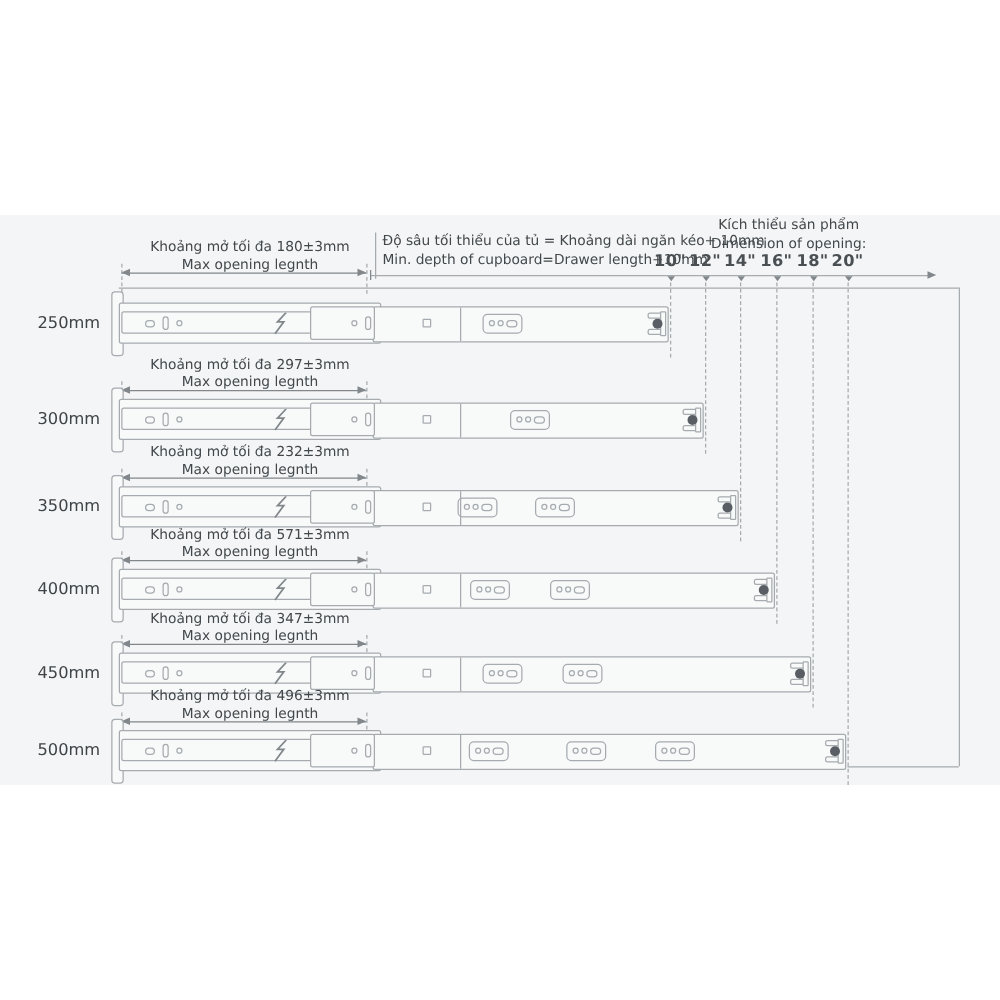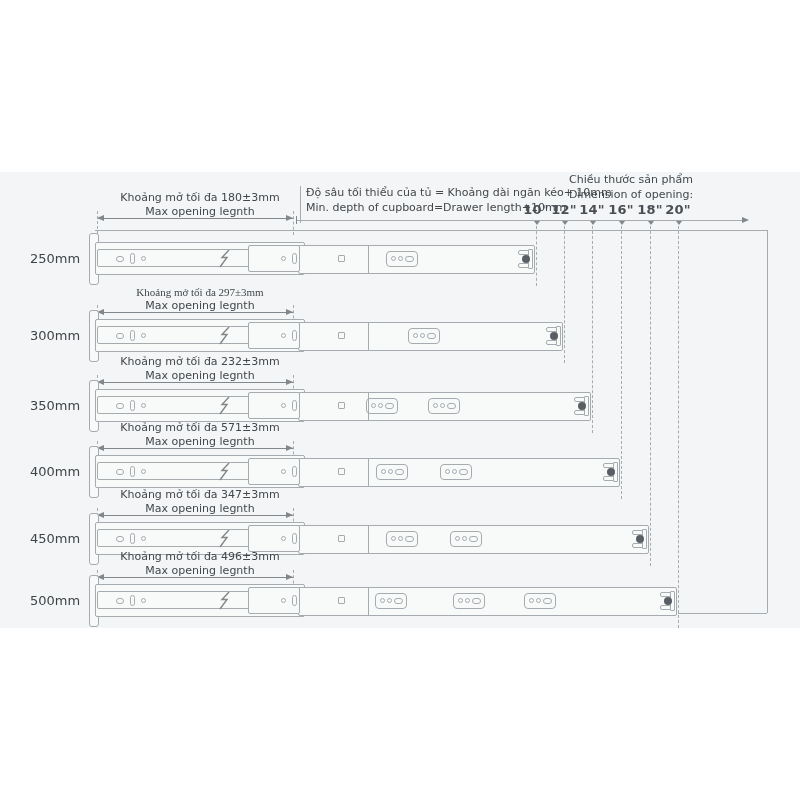--- a/index.html
+++ b/index.html
@@ -14,21 +14,21 @@
 </style>
 </head>
 <body>
 
 <div class="canvas">
   <div class="band"></div>
 
   <div class="t hdr" style="left:306px;top:186px;">Độ sâu tối thiểu của tủ = Khoảng dài ngăn kéo+ 10mm</div>
   <div class="t hdr" style="left:306px;top:201px;">Min. depth of cupboard=Drawer length+10mm</div>
 
-  <div class="t hdr ctr" style="left:631px;top:173px;">Chiều thước sản phẩm</div>
+  <div class="t hdr ctr" style="left:631px;top:173px;">Kích thiểu sản phẩm</div>
   <div class="t hdr ctr" style="left:631px;top:188px;">Dimension of opening:</div>
 
   <div id="built">
       <div style="position:absolute;left:296px;top:220px;width:449px;height:1px;background:#a6abaf;"></div>
       <div style="position:absolute;left:742px;top:217px;width:0;height:0;border:3px solid transparent;border-left:7px solid #82878b;border-right:0;"></div>
       <div style="position:absolute;left:296px;top:216px;width:0;height:8px;border-left:1px solid #82878b;"></div>
       <div style="position:absolute;left:536px;top:202px;" class="t inch">10"</div>
       <div style="position:absolute;left:534px;top:221px;width:0;height:0;border:3px solid transparent;border-top:4px solid #82878b;border-bottom:0;"></div>
       <div style="position:absolute;left:536px;top:226px;width:0;height:60px;border-left:1px dashed #a6abaf;"></div>
       <div style="position:absolute;left:564px;top:202px;" class="t inch">12"</div>
@@ -75,21 +75,21 @@
       <div style="position:absolute;left:338px;top:255px;width:7px;height:7px;border:1px solid #a6abaf;border-radius:1px;background:none;box-sizing:border-box;"></div>
       <div style="position:absolute;left:386px;top:251px;width:32px;height:16px;border:1px solid #a6abaf;border-radius:4px;background:none;box-sizing:border-box;"></div>
       <div style="position:absolute;left:391px;top:256px;width:5px;height:5px;border:1px solid #a6abaf;border-radius:50px;background:none;box-sizing:border-box;"></div>
       <div style="position:absolute;left:398px;top:256px;width:5px;height:5px;border:1px solid #a6abaf;border-radius:50px;background:none;box-sizing:border-box;"></div>
       <div style="position:absolute;left:405px;top:256px;width:9px;height:6px;border:1px solid #a6abaf;border-radius:3px;background:none;box-sizing:border-box;"></div>
       <div style="position:absolute;left:518px;top:250px;width:12px;height:5px;border:1px solid #a6abaf;border-radius:2px;background:none;box-sizing:border-box;"></div>
       <div style="position:absolute;left:518px;top:263px;width:12px;height:5px;border:1px solid #a6abaf;border-radius:2px;background:none;box-sizing:border-box;"></div>
       <div style="position:absolute;left:528px;top:249px;width:5px;height:20px;border:1px solid #a6abaf;border-radius:1px;background:#f8fafa;box-sizing:border-box;"></div>
       <div style="position:absolute;left:522px;top:255px;width:8px;height:8px;border-radius:50%;background:#585e63;"></div>
       <div style="position:absolute;left:30px;top:328px;width:48px;text-align:right;" class="t rowlab">300mm</div>
-      <div style="position:absolute;left:200px;top:285px;font-family:Liberation Serif, serif;" class="t hdr ctr">Khoảng mở tối đa 297±3mm</div>
+      <div style="position:absolute;left:200px;top:285px;" class="t hdr ctr">Khoảng mở tối đa 297±3mm</div>
       <div style="position:absolute;left:200px;top:299px;" class="t hdr ctr">Max opening legnth</div>
       <div style="position:absolute;left:97px;top:312px;width:196px;height:1px;background:#82878b;"></div>
       <div style="position:absolute;left:97px;top:309px;width:0;height:0;border:3px solid transparent;border-right:7px solid #82878b;border-left:0;"></div>
       <div style="position:absolute;left:286px;top:309px;width:0;height:0;border:3px solid transparent;border-left:7px solid #82878b;border-right:0;"></div>
       <div style="position:absolute;left:97px;top:305px;width:0;height:38px;border-left:1px dashed #a6abaf;"></div>
       <div style="position:absolute;left:293px;top:305px;width:0;height:24px;border-left:1px dashed #a6abaf;"></div>
       <div style="position:absolute;left:89px;top:310px;width:10px;height:52px;border:1px solid #a6abaf;border-radius:3px;background:#f8fafa;box-sizing:border-box;"></div>
       <div style="position:absolute;left:95px;top:319px;width:210px;height:33px;border:1px solid #a6abaf;border-radius:2px;background:#f8fafa;box-sizing:border-box;"></div>
       <div style="position:absolute;left:298px;top:322px;width:265px;height:29px;border:1px solid #a6abaf;border-radius:2px;background:#f8fafa;box-sizing:border-box;"></div>
       <div style="position:absolute;left:368px;top:323px;width:0;height:27px;border-left:1px solid #a6abaf;"></div>

